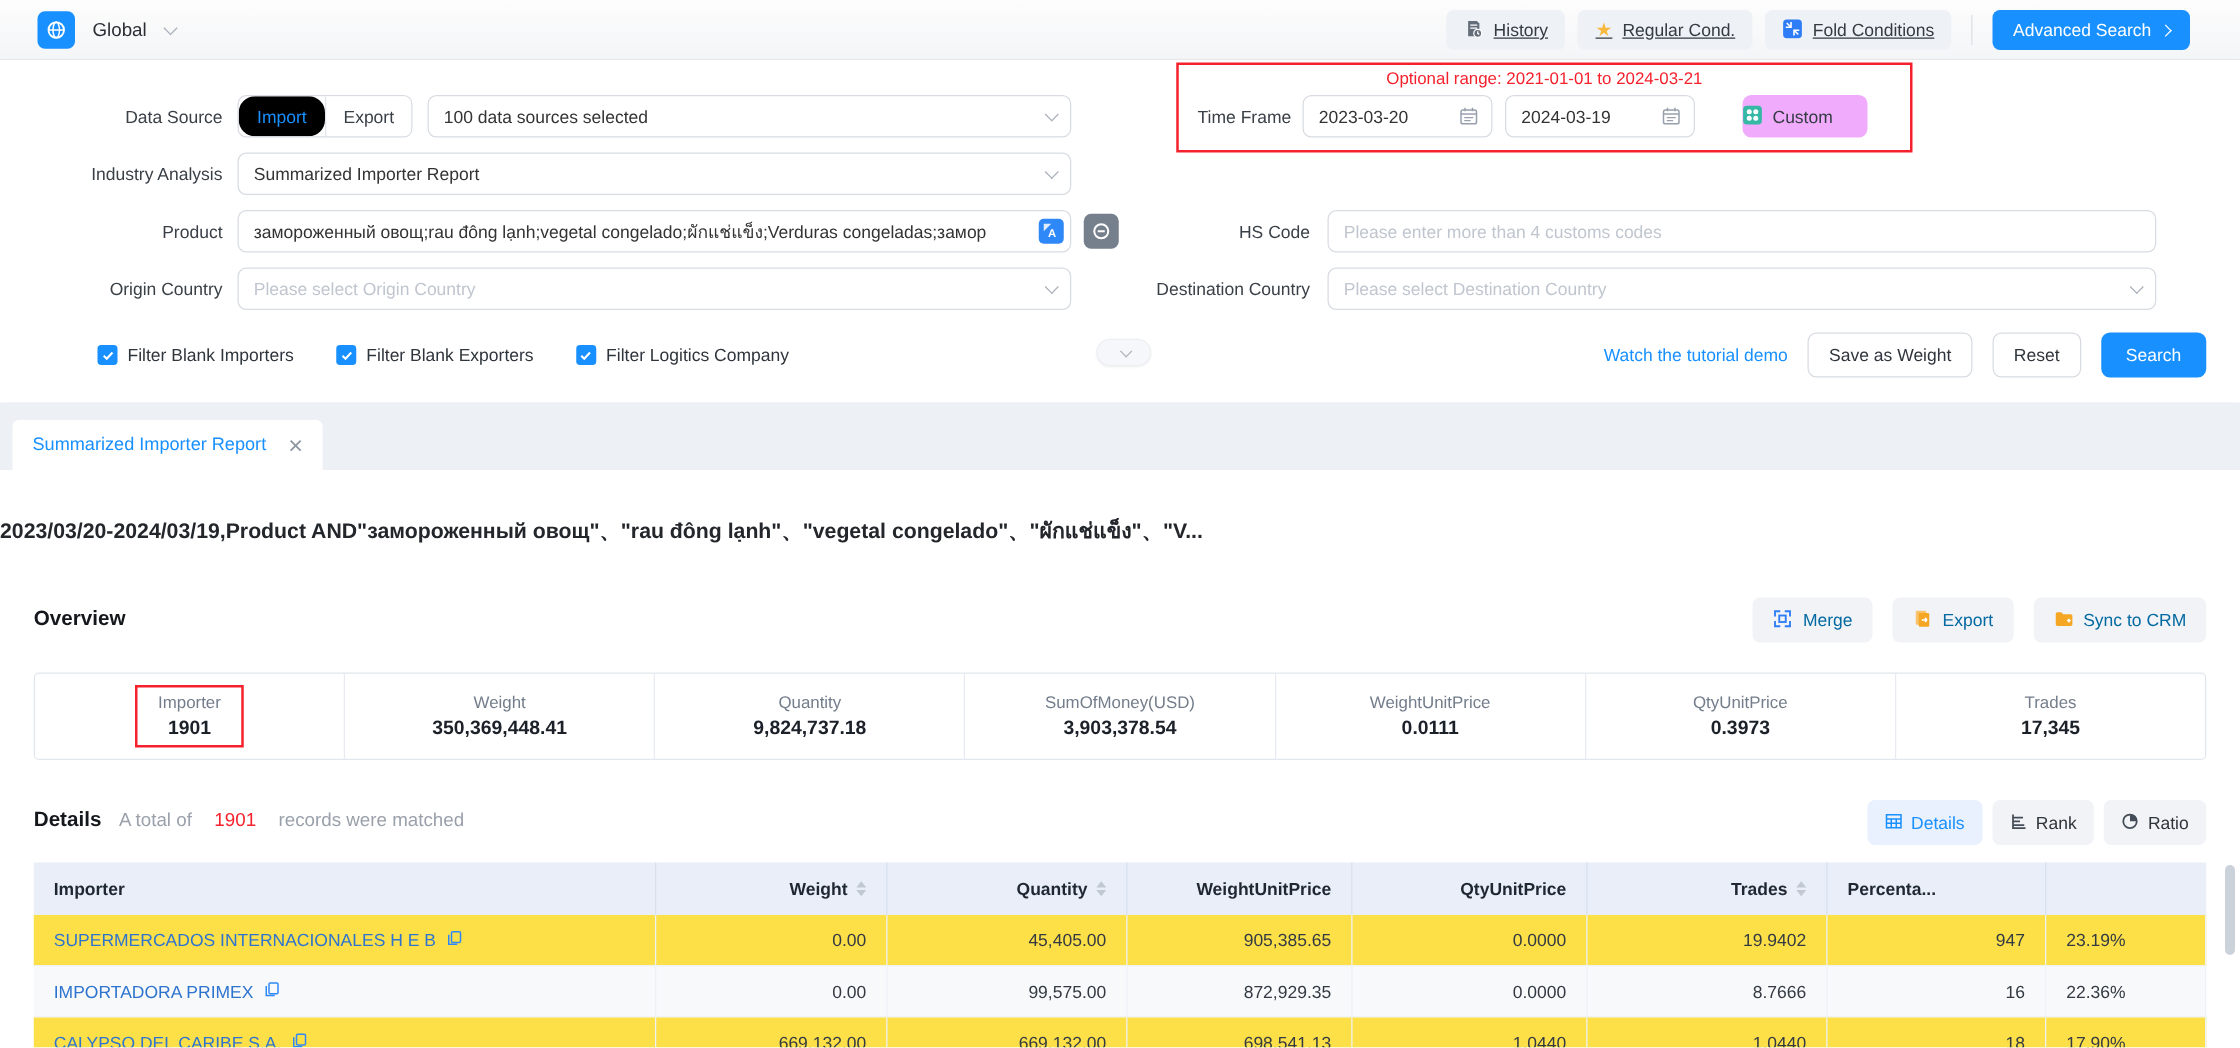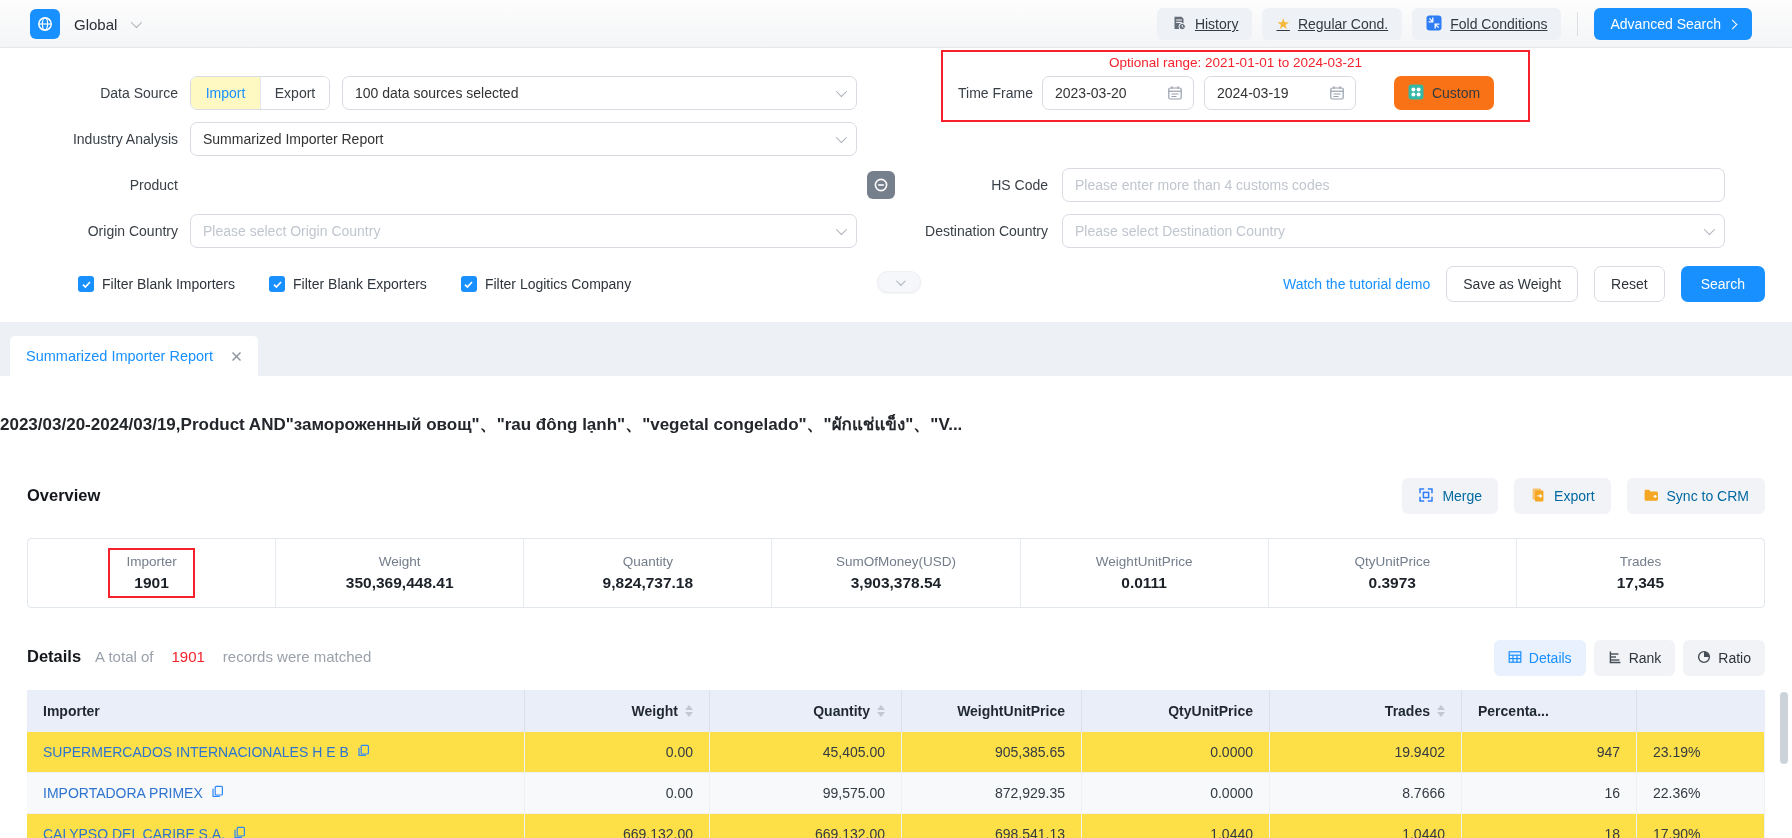--- a/index.html
+++ b/index.html
@@ -35,31 +35,31 @@
   .field { position:absolute; height:34px; border:1px solid #d8dce2; border-radius:7px; background:#fff;
            display:flex; align-items:center; padding:0 12px; font-size:14px; color:#333; cursor:pointer; }
   .field .ph { color:#c0c6cf; }
   .field .chv { margin-left:auto; }
   input.raw { position:absolute; height:34px; border:1px solid #d8dce2; border-radius:7px; background:#fff;
               font-size:14px; color:#333; padding:0 34px 0 12px; font-family:"Liberation Sans",sans-serif; outline:none; }
   input.raw::placeholder { color:#c0c6cf; }
   .seg { position:absolute; left:190px; top:28px; width:140px; height:34px; border:1px solid #d8dce2;
          border-radius:7px; overflow:hidden; display:flex; }
   .seg .opt { width:70px; display:flex; align-items:center; justify-content:center; font-size:14px; cursor:pointer; }
-  .seg .opt.sel { background:#fef9c3; color:#1890ff; }
+  .seg .opt.sel { background:#000000; color:#1890ff;border-radius:13px; }
   .seg .opt.un { background:#fff; color:#3a4047; border-left:1px solid #e2e5ea; }
 
   .tf-box { position:absolute; left:941px; top:2px; width:589px; height:72px; border:2px solid #f5222d; }
   .tf-optional { position:absolute; left:0; top:3px; width:100%; text-align:center; font-size:13.5px; color:#f5222d; }
   .tf-label { position:absolute; left:8px; top:24px; width:82px; text-align:right; font-size:14px; color:#3a4047; line-height:34px; }
   .datebox { position:absolute; top:24px; height:34px; width:152px; border:1px solid #d8dce2; border-radius:7px;
              display:flex; align-items:center; padding:0 10px 0 12px; font-size:14px; color:#333; cursor:pointer; }
   .datebox svg { margin-left:auto; }
-  .custom-btn { position:absolute; left:451px; top:24px; height:34px; width:100px; background:#f97316; border-radius:7px;
-                display:flex; align-items:center; justify-content:center; gap:8px; font-size:14px; color:#333a42; cursor:pointer; }
+  .custom-btn { position:absolute; left:451px; top:24px; height:34px; width:100px; background:#f0abfc; border-radius:7px;
+                display:flex; align-items:center; gap:8px; font-size:14px; color:#333a42; cursor:pointer; }
 
   .inputwrap { position:absolute; left:190px; top:120px; width:667px; }
   .inputwrap input { position:static; width:100%; }
   .trans-ico { position:absolute; right:6px; top:7px; width:20px; height:20px; border-radius:4px; background:#2f88f7;
                display:flex; align-items:center; justify-content:center; cursor:pointer; }
   .excl-btn { position:absolute; left:867px; top:123px; width:28px; height:28px; border-radius:6px; background:#767f8c;
               display:flex; align-items:center; justify-content:center; cursor:pointer; }
 
   .cbrow { position:absolute; left:78px; top:219px; height:34px; display:flex; align-items:center; gap:34px; }
   .cbitem { display:flex; align-items:center; gap:8px; cursor:pointer; }
@@ -231,20 +231,29 @@
       </div>
     </div>
 
     <div class="flabel" style="top:74px">Industry Analysis</div>
     <div class="field" style="left:190px; top:74px; width:667px">
       <span>Summarized Importer Report</span>
       <span class="chv"></span>
     </div>
 
     <div class="flabel" style="top:120px">Product</div>
+    <div class="inputwrap">
+      <input class="raw" readonly="" value="замороженный овощ;rau đông lạnh;vegetal congelado;ผักแช่แข็ง;Verduras congeladas;замор" style="">
+      <span class="trans-ico">
+        <svg width="14" height="14" viewBox="0 0 14 14">
+            <path d="M1 1h6l-6 6z" fill="#ffffff" opacity="0.85"></path>
+            <text x="7.6" y="11.5" font-size="9" font-weight="bold" fill="#fff" text-anchor="middle" font-family="Liberation Sans, sans-serif">A</text>
+          </svg>
+      </span>
+    </div>
     <div class="excl-btn">
       <svg width="16" height="16" viewBox="0 0 16 16">
           <circle cx="8" cy="8" r="5.6" fill="none" stroke="#fff" stroke-width="1.6"></circle>
           <line x1="5.2" y1="8" x2="10.8" y2="8" stroke="#fff" stroke-width="1.6"></line>
         </svg>
     </div>
     <div class="flabel-r" style="top:120px">HS Code</div>
     <input class="raw" style="left: 1062px; top: 120px; width: 663px;" placeholder="Please enter more than 4 customs codes">
 
     <div class="flabel" style="top:166px">Origin Country</div>

